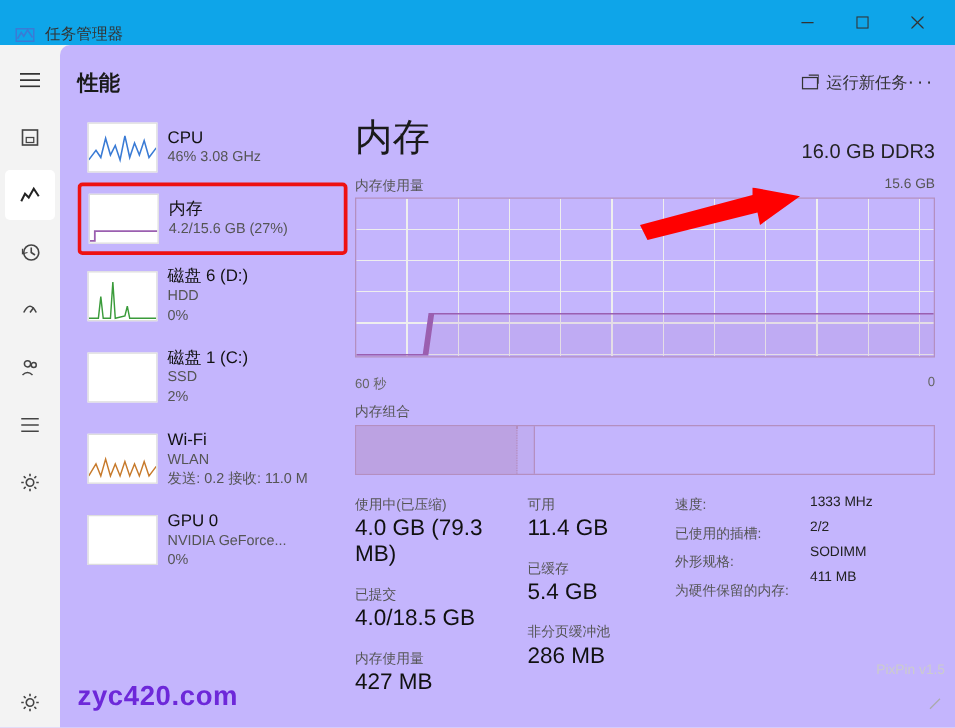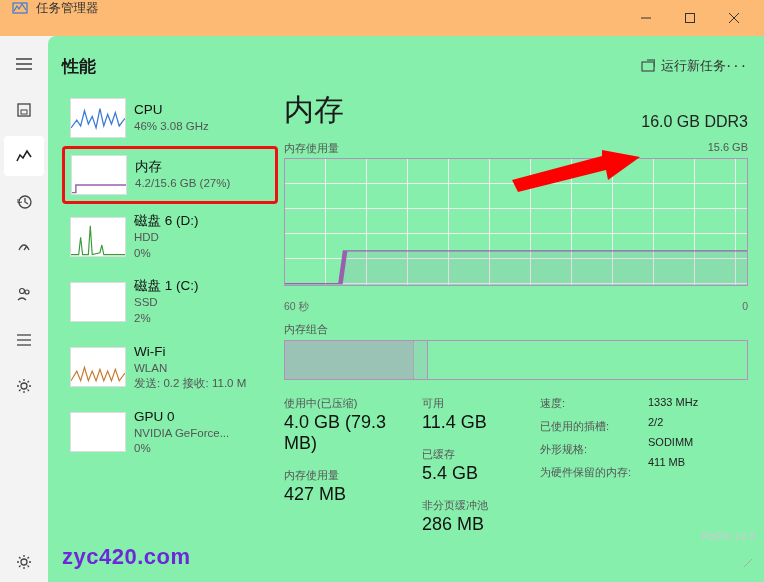--- a/index.html
+++ b/index.html
@@ -1,27 +1,27 @@
 <!DOCTYPE html>
 <html><head>
 <meta charset="utf-8">
 <style>
 *{box-sizing:border-box;margin:0;padding:0;font-family:"Microsoft YaHei","Segoe UI",sans-serif}
 body{width:764px;height:582px;background:#f3f3f3;overflow:hidden;position:relative;font-size:12px;color:#1a1a1a}
-.titlebar{height:36px;display:flex;align-items:flex-start;padding:0 8px;background:#fdba74}
+.titlebar{height:36px;display:flex;align-items:flex-end;padding:0 8px;background:#0ea5e9}
 .titlebar .app-icon{width:16px;height:16px;margin:0 8px 0 4px}
 .titlebar .title{font-size:12.5px;color:#333}
 .winctl{margin-left:auto;display:flex}
 .winctl div{width:44px;height:36px;display:flex;align-items:center;justify-content:center;color:#555}
 .main{display:flex;height:546px}
 .navrail{width:48px;background:#f3f3f3;display:flex;flex-direction:column;align-items:center;padding-top:8px;gap:6px;position:relative}
 .navrail .nav-item{width:40px;height:40px;display:flex;align-items:center;justify-content:center;color:#444;border-radius:4px}
 .navrail .nav-item.active{background:#fff}
 .navrail .spacer{flex:1}
-.content{flex:1;background:#86efac;border-radius:8px 0 0 0;display:flex;flex-direction:column;padding:12px 16px 8px 14px}
+.content{flex:1;background:#c4b5fd;border-radius:8px 0 0 0;display:flex;flex-direction:column;padding:12px 16px 8px 14px}
 .header-row{display:flex;align-items:center;height:36px;margin-bottom:6px}
 .header-row h2{font-size:17px;font-weight:600}
 .header-row .right{margin-left:auto;display:flex;align-items:flex-end;gap:0;color:#333;font-size:13px}
 .header-row .right .runtask{display:flex;align-items:center;gap:6px}
 .body{display:flex;flex:1;overflow:hidden}
 .sidelist{width:216px;display:flex;flex-direction:column;margin-right:6px}
 .card{display:flex;align-items:center;gap:8px;padding:6px 6px;border-radius:4px;border:2px solid transparent}
 .card.selected{border:3px solid #e11}
 .thumb{width:56px;height:40px;background:#fff;border:1px solid #ddd;position:relative;overflow:hidden}
 .thumb svg{position:absolute;inset:0}
@@ -254,20 +254,24 @@
             <div class="seg2"></div>
         </div>
 
         <div class="stats">
           <div class="col c1">
             <div class="stat">
                 <div class="lbl">使用中(已压缩)</div>
                 <div class="val">4.0 GB (79.3 MB)</div>
               </div>
             <div class="stat">
+                <div class="lbl">已提交</div>
+                <div class="val">4.0/18.5 GB</div>
+              </div>
+            <div class="stat">
                 <div class="lbl">内存使用量</div>
                 <div class="val">427 MB</div>
               </div>
           </div>
           <div class="col c2">
             <div class="stat">
                 <div class="lbl">可用</div>
                 <div class="val">11.4 GB</div>
               </div>
             <div class="stat">

